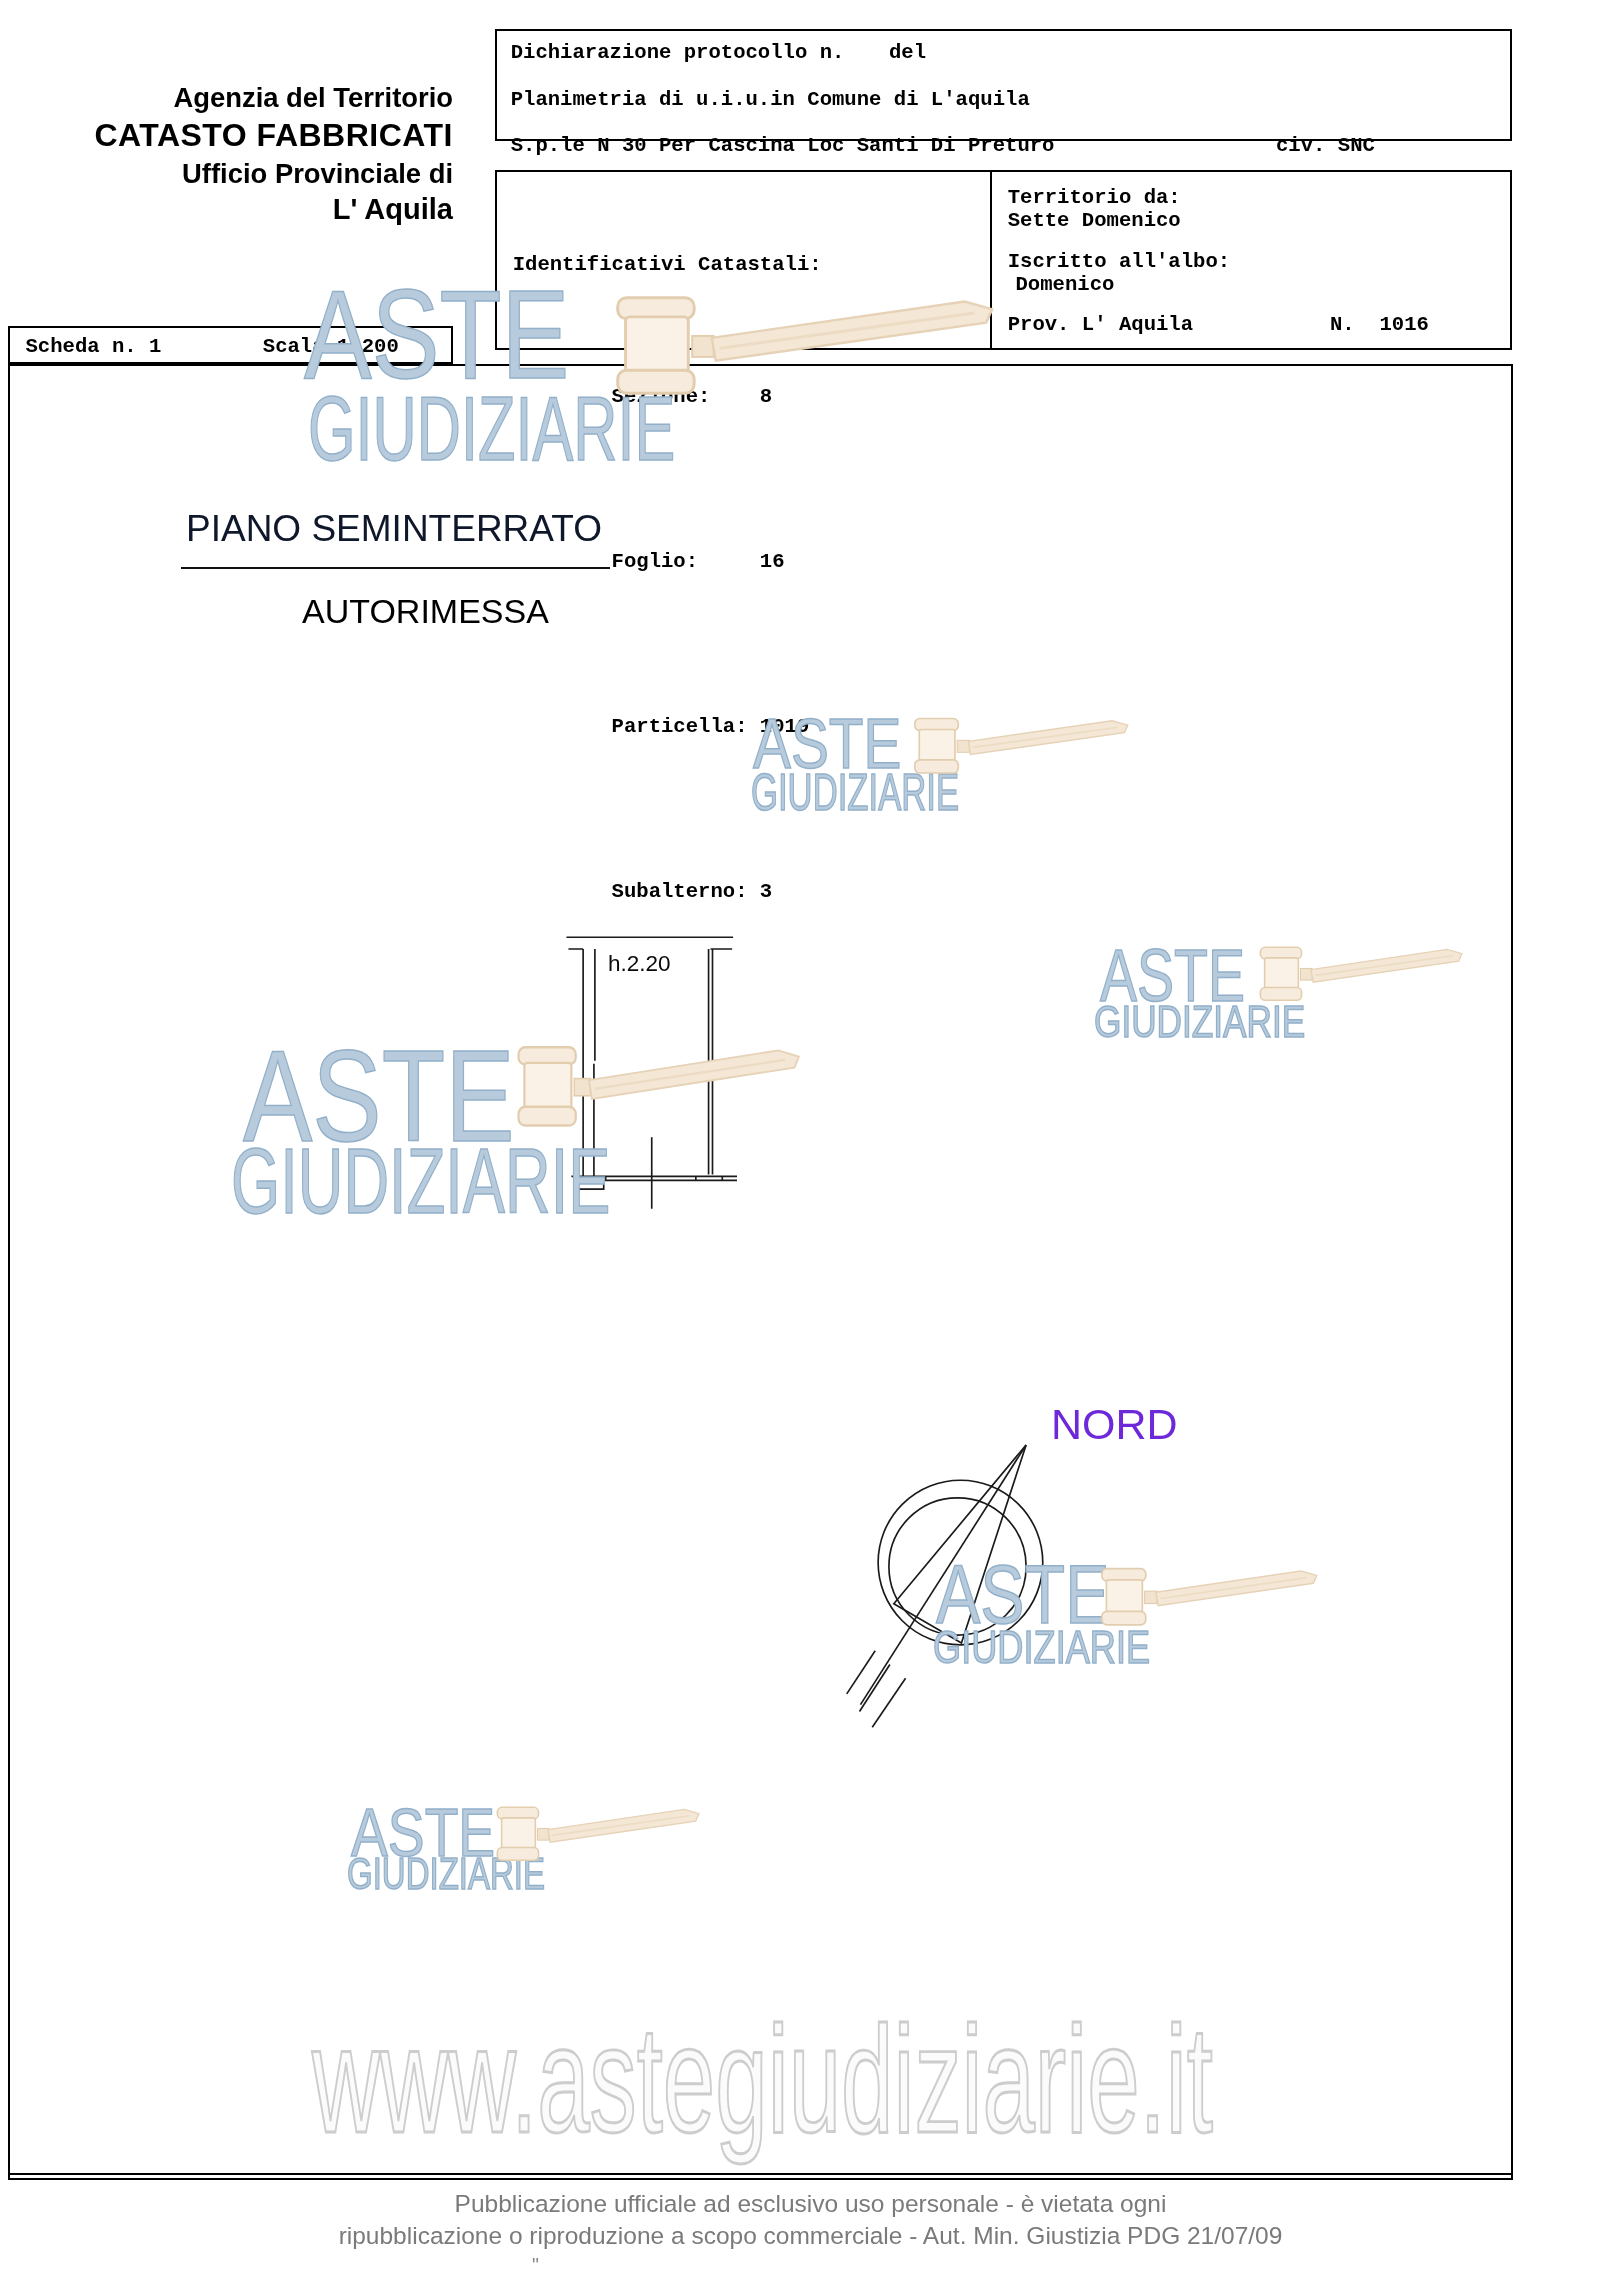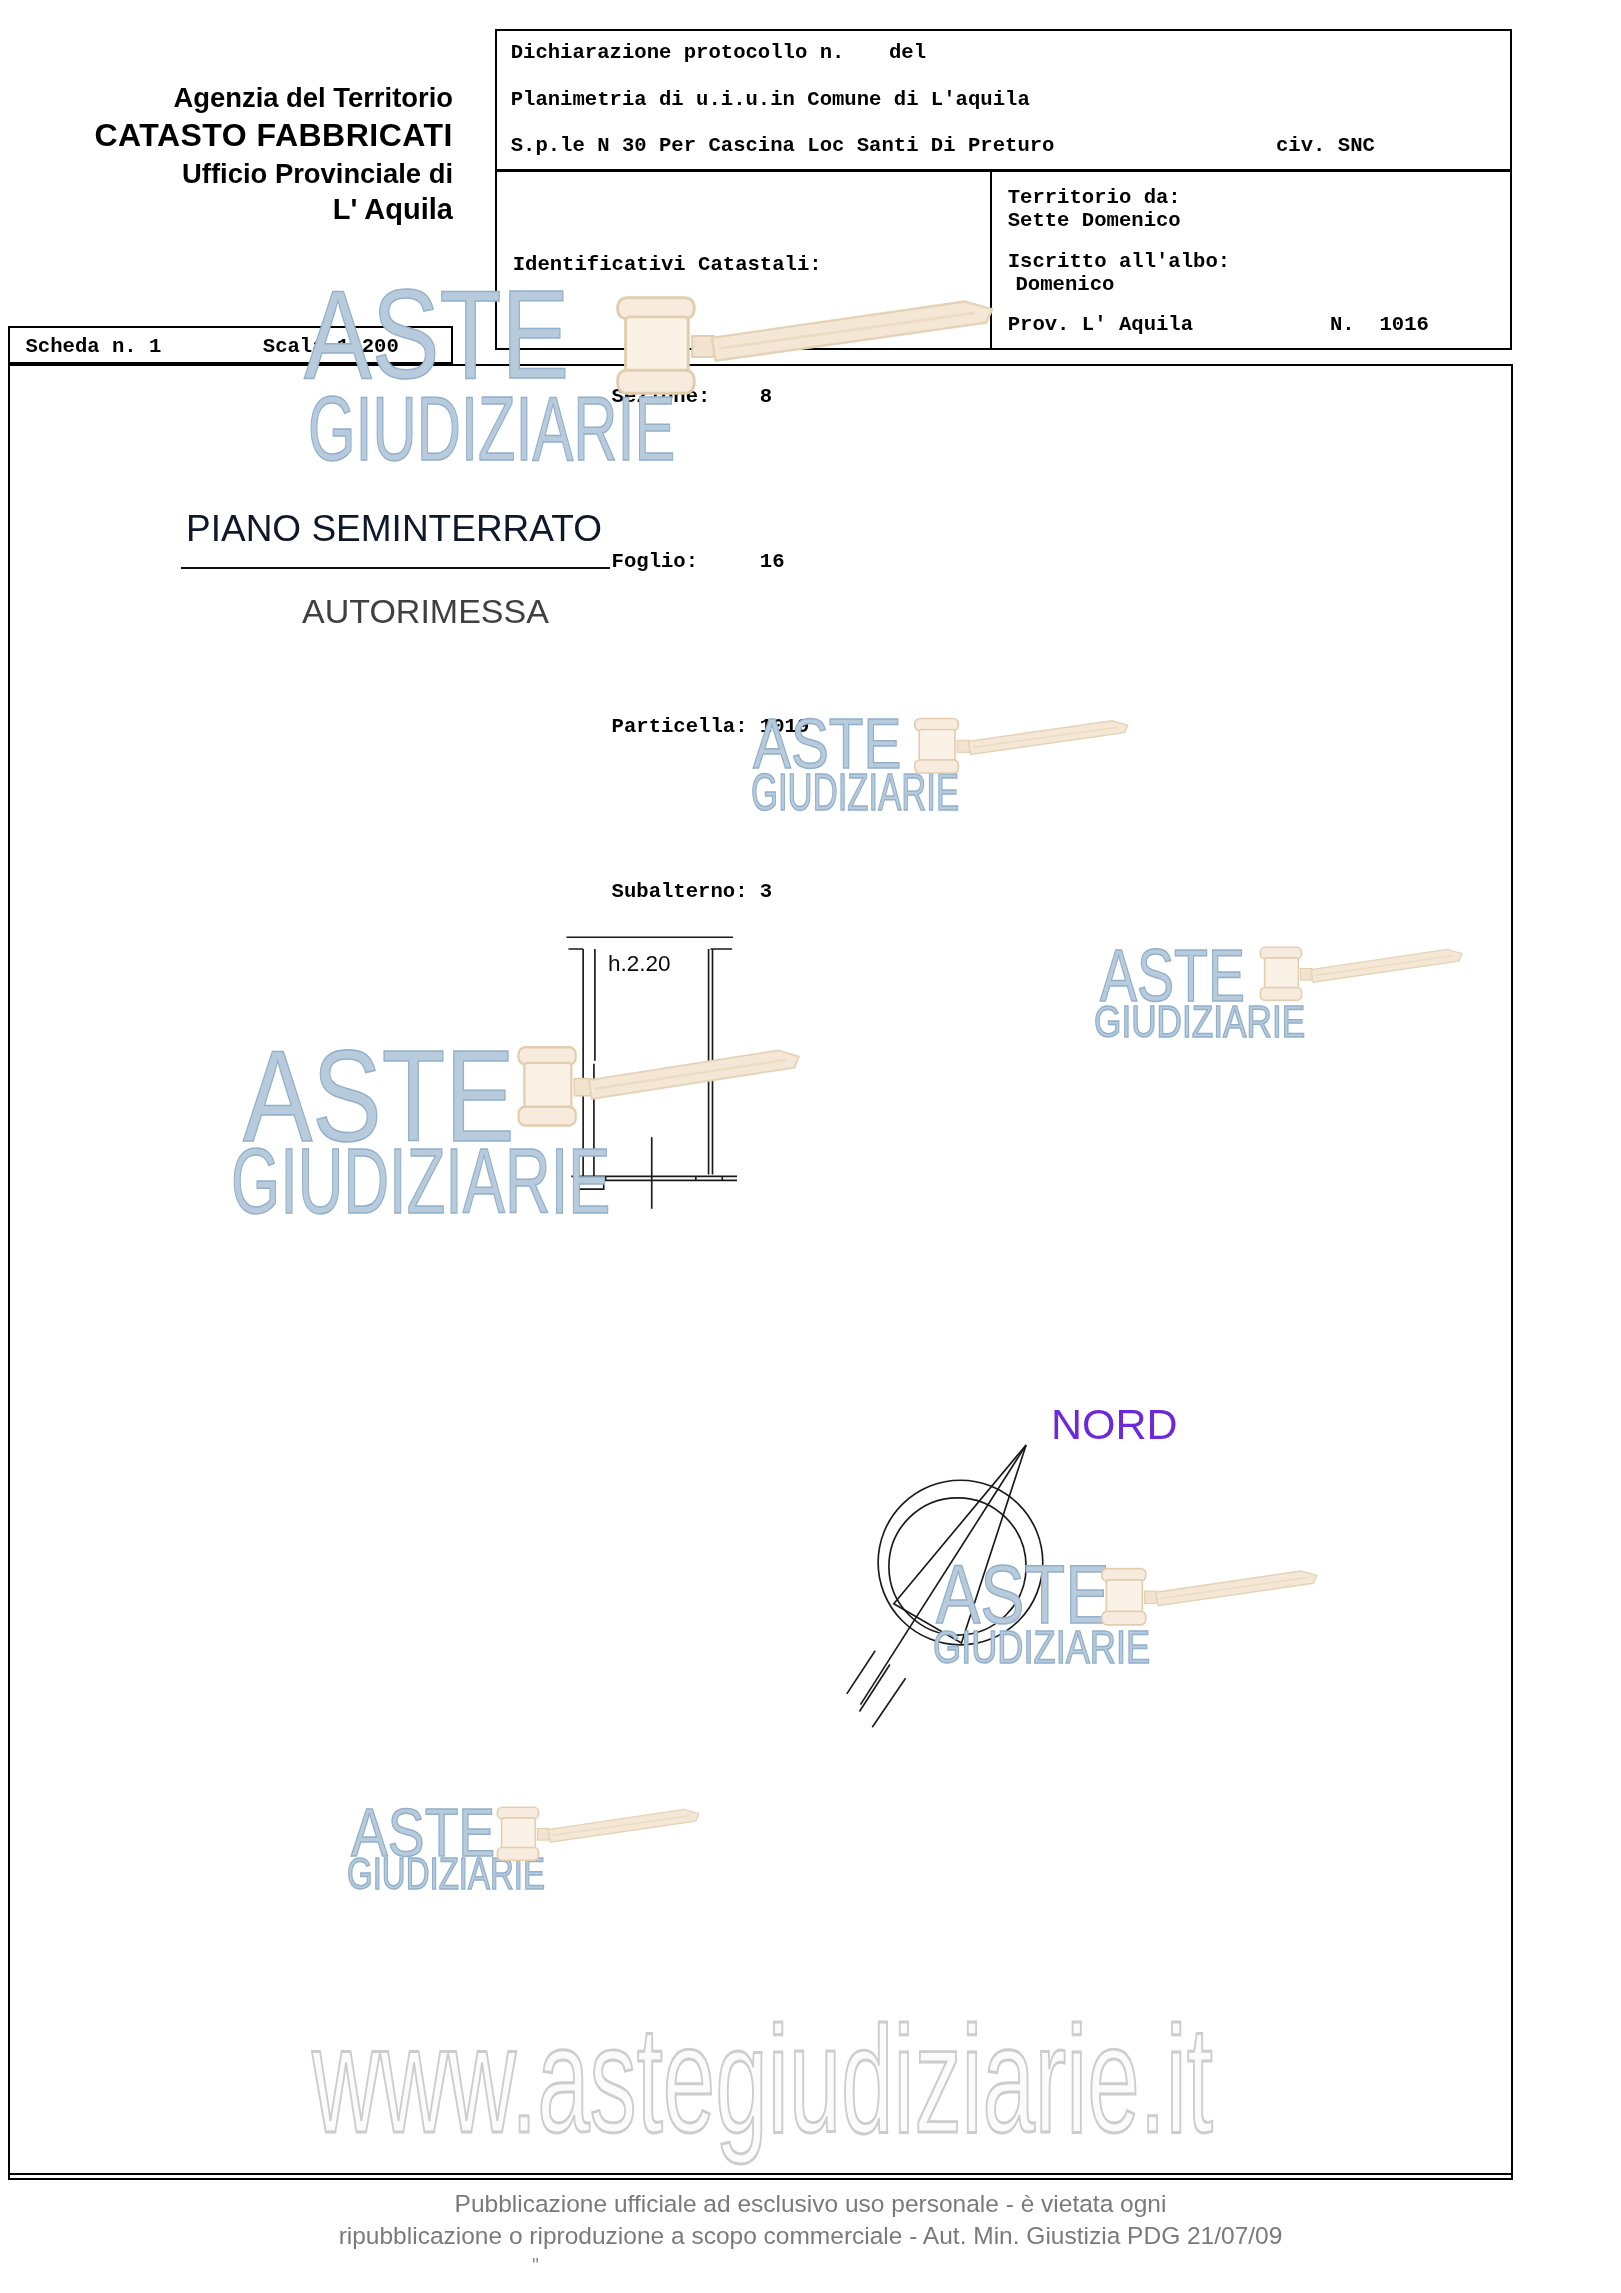--- a/index.html
+++ b/index.html
@@ -12,21 +12,21 @@
   
   .agency { left:37px; top:80px; width:416px; text-align:right; line-height:1.28; font-weight:bold; }
   .agency .l1 { font-size:27.4px; }
   .agency .l2 { font-size:32px; letter-spacing:0.5px; }
   .agency .l3 { font-size:27.4px; }
   .agency .l4 { font-size:29px; }
 
   
   .mono { font-family:"Liberation Mono", monospace; font-weight:bold; white-space:pre; }
   .box { border:2px solid #000; box-sizing:border-box; background:transparent; }
-  .decl-box { left:495px; top:29px; width:1017px; height:142px; font-size:20.6px; }
+  .decl-box { left:495px; top:29px; width:1017px; height:112px; font-size:20.6px; }
   .decl-box .ln { position:absolute; left:13.7px; }
   .decl-box .ln1 { top:9.8px; } .decl-box .ln2 { top:57px; } .decl-box .ln3 { top:103px; }
   .decl-box .del { position:absolute; left:392px; top:9.8px; }
   .decl-box .civ { position:absolute; left:779px; top:103px; }
 
   .row2 { left:495px; top:170px; width:1017px; height:180px; }
   .row2 .divider { position:absolute; left:493px; top:0; bottom:0; width:2px; background:#000; }
 
   .cad { position:absolute; left:0; top:0; width:495px; font-size:20.6px; line-height:33px; padding:9.8px 0 0 15.7px; }
   .cad .lbl { display:inline-block; width:11ch; }
@@ -41,21 +41,21 @@
   .sheet-box { left:7.8px; top:326px; width:445px; height:38px; font-size:20.6px; }
   .sheet-box .sn { position:absolute; left:15.7px; top:6.9px; }
   .sheet-box .sc { position:absolute; left:253px; top:6.9px; }
 
   
   .frame { left:7.8px; top:364px; width:1505px; height:1816px; border:2px solid #000; box-sizing:border-box; }
   .frame .inner-bottom { position:absolute; left:0; right:0; bottom:2.9px; height:2px; background:#000; }
 
   .floor-title { left:186px; top:508px; font-size:37px; color:#0f172a; }
   .floor-underline { left:181px; top:567px; width:429px; height:2px; background:#111; }
-  .room-label { left:302px; top:592px; font-size:34px; color:#404040; }
+  .room-label { left:302px; top:592px; font-size:34px; color:#000000; }
   .north-label { left:1051px; top:1400px; font-size:43px; color:#6d28d9; }
   .height-label { left:608px; top:951px; font-size:22.5px; color:#0a0a0a; }
 
   .linework { left:0; top:0; width:1621px; height:2294px; pointer-events:none; }
 
   
   .wm { pointer-events:none; }
   .wm-t { color:#b7cbdc; -webkit-text-stroke:1.5px #92b0ca; font-family:"Liberation Sans", sans-serif;
           transform-origin:left top; display:inline-block; line-height:1; white-space:pre; }
   .gavel { position:absolute; }

